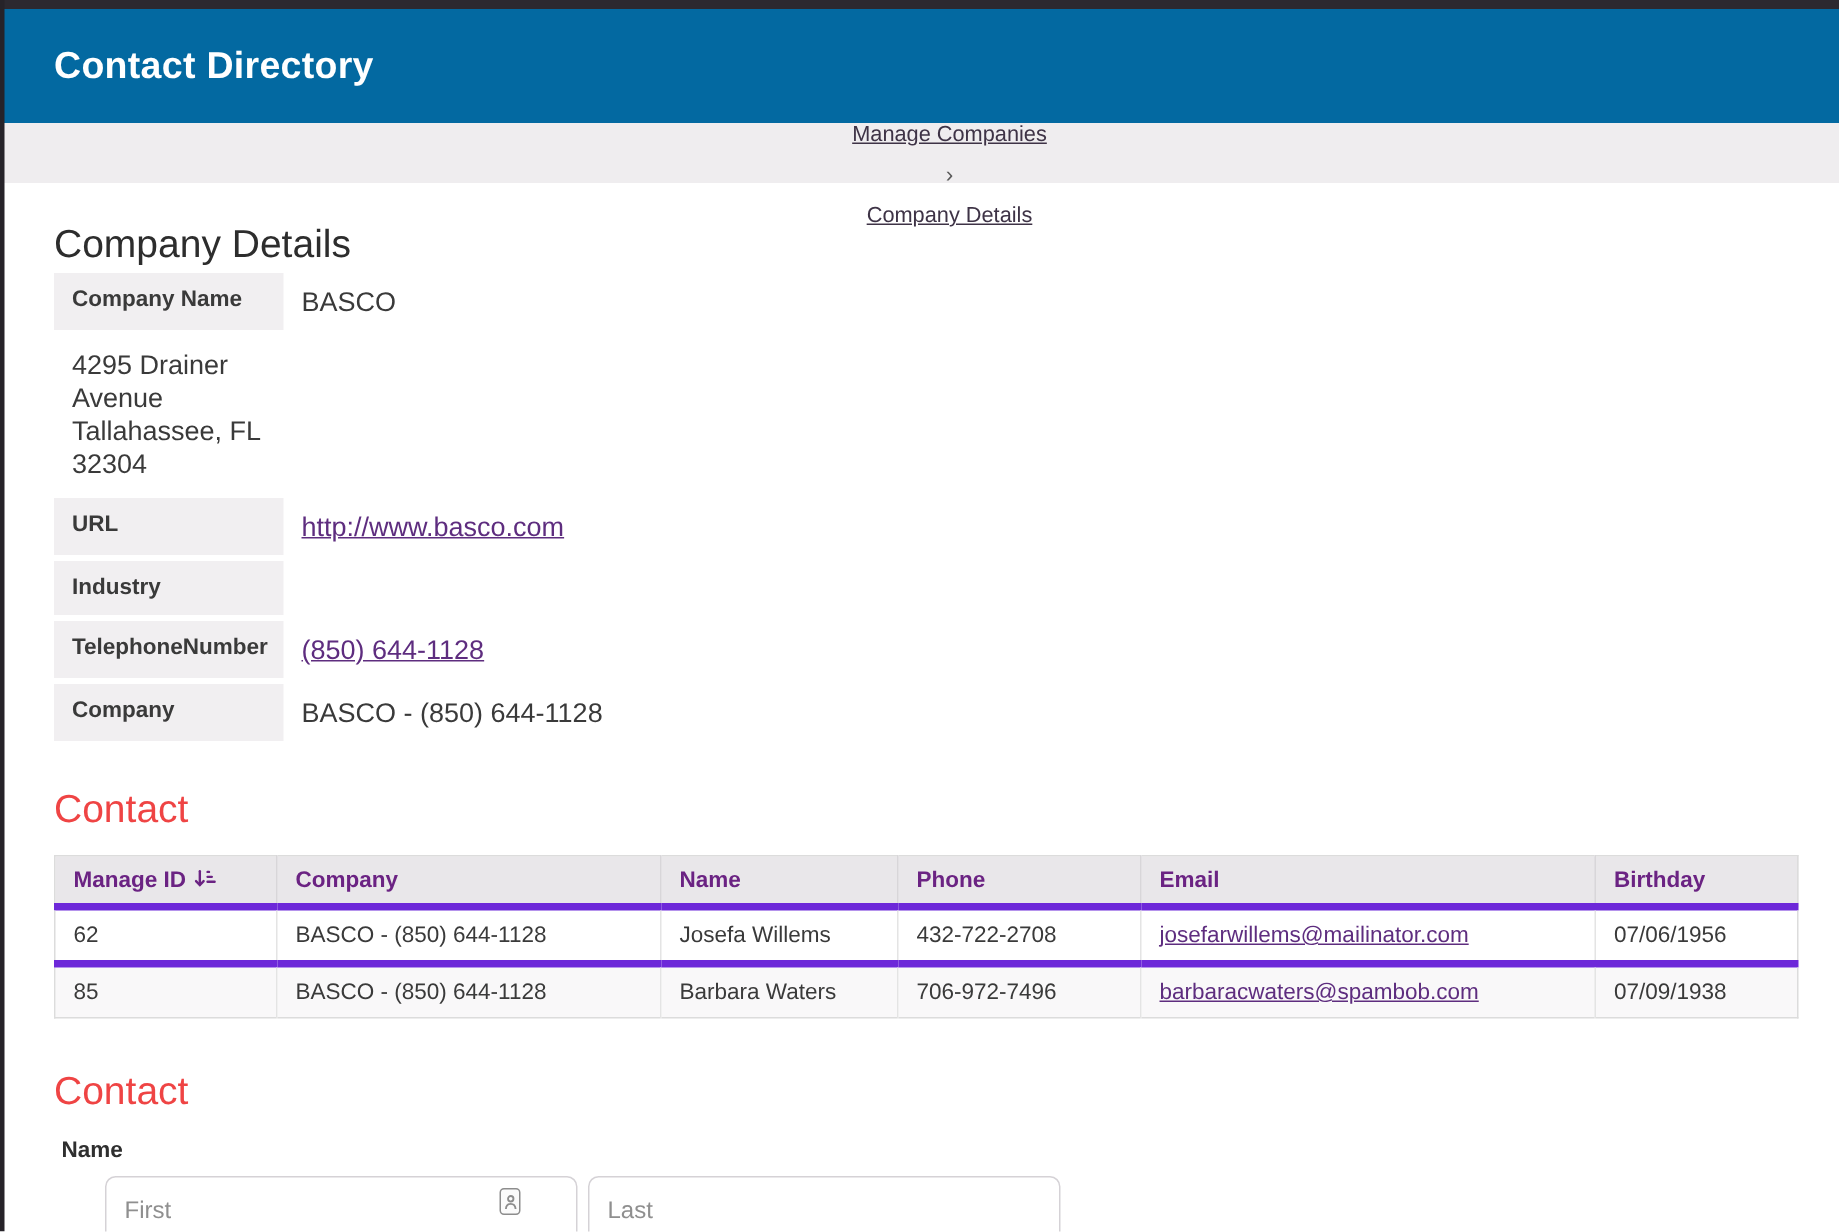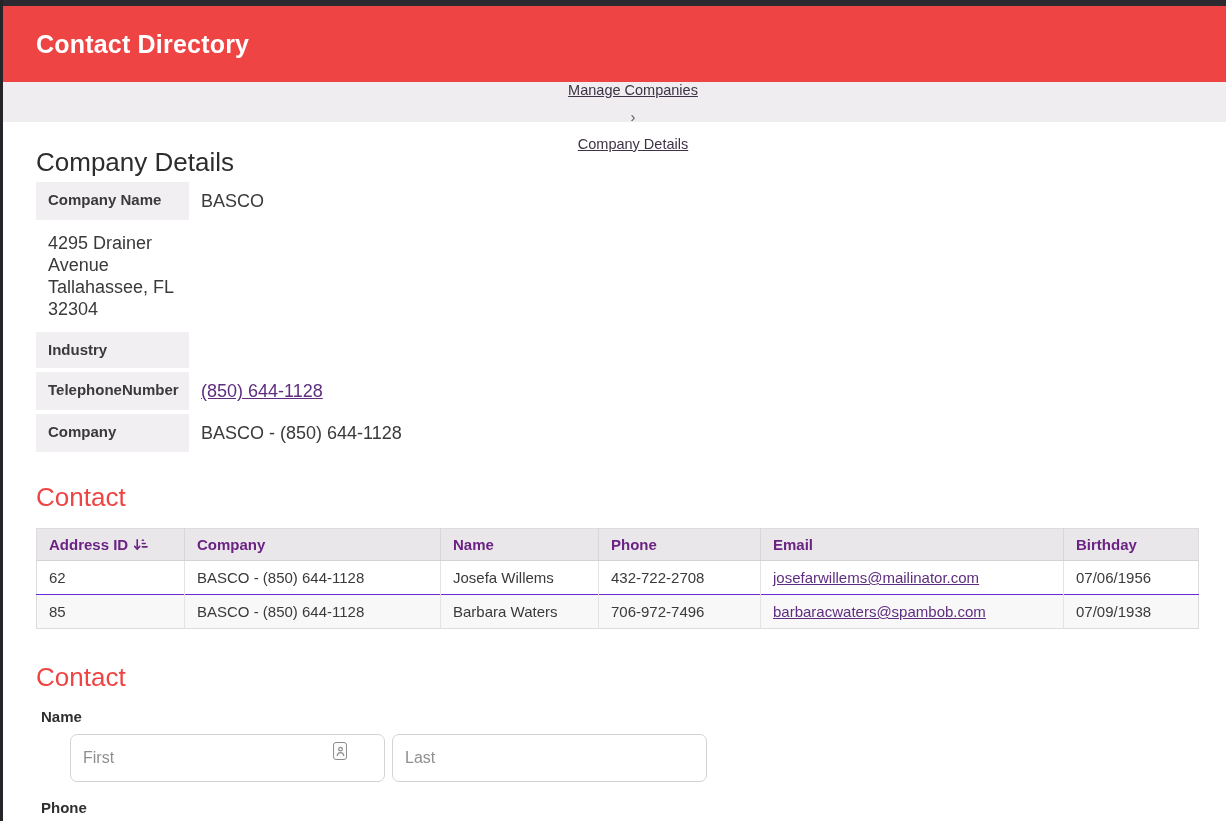--- a/index.html
+++ b/index.html
@@ -11,21 +11,21 @@
     color: #3a3a3a;
     position: relative;
     overflow: hidden;
   }
   
   .top-strip { height: 6px; width: 100%; background: #2c2930; }
   .left-strip { position: absolute; left: 0; top: 0; width: 3px; height: 821px; background: #262329; z-index: 50; }
 
   
   .app-header {
-    height: 76px; background: #ef4444;
+    height: 76px; background: #0369a1;
     display: flex; align-items: center; padding-left: 36px;
   }
   .app-title { color: #ffffff; font-size: 25px; font-weight: 700; letter-spacing: 0.2px; margin: 0; }
 
   
   .breadcrumb {
     height: 40px; background: #efedef;
     display: flex; align-items: center; padding-left: 40px; gap: 11px;
     font-size: 14.5px;
     flex-direction: column;
@@ -51,21 +51,21 @@
 
   
   table.ctable { border-collapse: collapse; width: 1162px; font-size: 15px; border: 1px solid #dcdcdc; table-layout: fixed; }
   table.ctable th {
     background: #e9e7ea; color: #6b2383; font-weight: 700; text-align: left;
     padding: 7px 12px; border-right: 1px solid #d8d6d9; border-bottom: 1px solid #d4d2d5;
     cursor: pointer; white-space: nowrap;
   }
   table.ctable th:last-child, table.ctable td:last-child { border-right: none; }
   table.ctable td {
-    padding: 8px 12px; border-right: 1px solid #e4e4e4; border-top: 1px solid #6d28d9;
+    padding: 8px 12px; border-right: 1px solid #e4e4e4; border-top: 5px solid #6d28d9;
     color: #3a3a3a; white-space: nowrap; overflow: hidden;
   }
   table.ctable tbody tr:nth-child(2) td { background: #f9f8f9; }
   .sort-icon { vertical-align: -2px; margin-left: 5px; }
 
   
   .cform { padding-left: 5px; }
   .flabel { font-size: 15px; font-weight: 700; color: #2f2f2f; margin: 17px 0 9px 0; }
   .name-row { display: flex; gap: 7px; }
   .input-wrap { position: relative; width: 315px; }
@@ -106,20 +106,26 @@
 
   <div class="details">
     <div class="drow">
       <div class="dlabel">Company Name</div>
       <div class="dvalue">BASCO</div>
     </div>
     <div class="drow">
       <div class="dvalue">
         <div>4295 Drainer Avenue</div>
         <div>Tallahassee, FL 32304</div>
+      </div>
+    </div>
+    <div class="drow">
+      <div class="dlabel">URL</div>
+      <div class="dvalue">
+        <a href="#" class="plink">http://www.basco.com</a>
       </div>
     </div>
     <div class="drow">
       <div class="dlabel">Industry</div>
     </div>
     <div class="drow">
       <div class="dlabel">TelephoneNumber</div>
       <div class="dvalue">
         <a href="#" class="plink">(850) 644-1128</a>
       </div>
@@ -137,21 +143,21 @@
       <col style="width:148px">
         <col style="width:256px">
         <col style="width:158px">
       <col style="width:162px">
         <col style="width:303px">
         <col style="width:135px">
     </colgroup>
     <thead>
       <tr>
         <th>
-          <span>Address ID</span><svg class="sort-icon" width="15" height="15" viewBox="0 0 16 16" fill="none" stroke="#6b2383" stroke-width="1.7" stroke-linecap="round">
+          <span>Manage ID</span><svg class="sort-icon" width="15" height="15" viewBox="0 0 16 16" fill="none" stroke="#6b2383" stroke-width="1.7" stroke-linecap="round">
               <path d="M4.5 3 v9.5"></path>
               <path d="M1.8 10 L4.5 12.8 L7.2 10"></path>
               <path d="M10 3.5 h1"></path>
               <path d="M10 7 h3"></path>
               <path d="M10 10.5 h5"></path>
             </svg>
         </th>
         <th><span>Company</span></th>
         <th><span>Name</span></th>
         <th><span>Phone</span></th>

